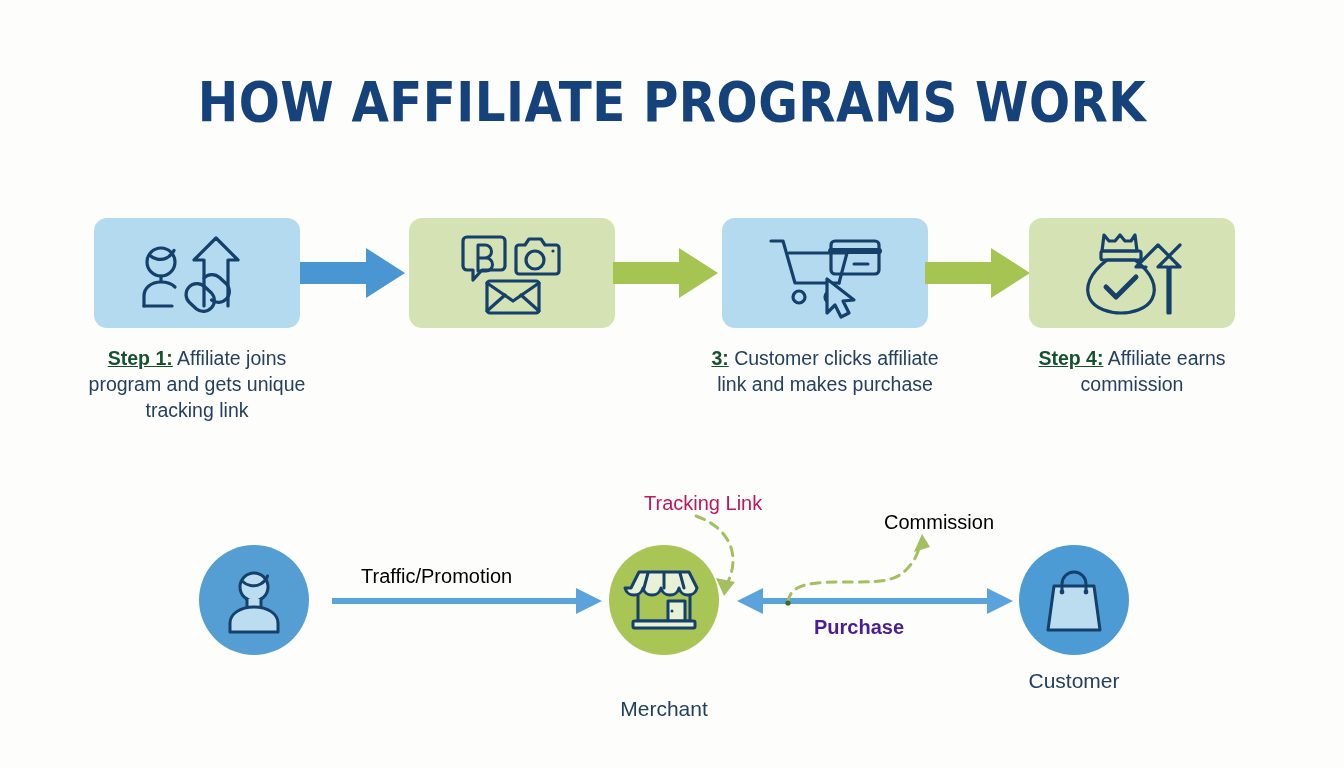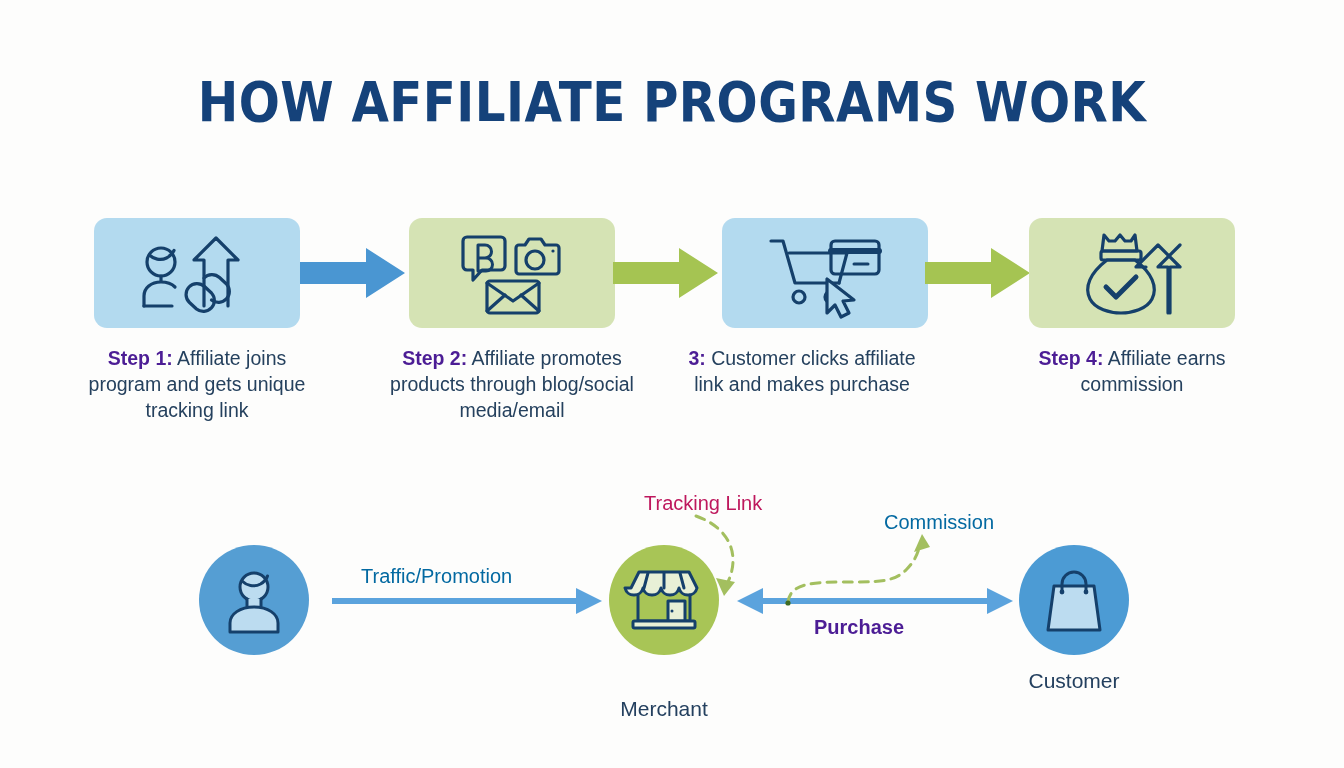--- a/index.html
+++ b/index.html
@@ -55,21 +55,22 @@
     position: absolute;
     top: 345px;
     width: 250px;
     text-align: center;
     font-size: 19.5px;
     line-height: 26px;
     color: #25415e;
   }
   .step-caption b {
     font-weight: bold;
-    color: #4c1d95;
+    color: #14532d;
+    text-decoration: underline;
   }
 
   .connector {
     position: absolute;
     top: 248px;
   }
 
   
   .node {
     position: absolute;
@@ -92,21 +93,21 @@
     text-align: center;
     font-size: 21px;
     color: #24405f;
   }
 
   .flow-label {
     position: absolute;
     font-size: 20px;
     white-space: nowrap;
   }
-  .flow-label.blue  { color: #0369a1; }
+  .flow-label.blue  { color: #000000; }
   .flow-label.teal  { color: #4c1d95; font-weight: bold; }
   .flow-label.green { color: #be185d; }
 
   svg { display: block; overflow: visible; }
   .abs-svg { position: absolute; }
 </style>
 </head>
 <body>
 
 <div id="stage">
@@ -144,23 +145,20 @@
         <path d="M16 14 h7 a6.5 6.5 0 0 1 0 13 h-7 z M16 27 h8 a6.5 6.5 0 0 1 0 13 h-8 z" stroke-width="3"></path>
         <path d="M57 14 h6 l4 -6 h12 l4 6 h11 a3 3 0 0 1 3 3 v23 a3 3 0 0 1 -3 3 H57 a3 3 0 0 1 -3 -3 V17 a3 3 0 0 1 3 -3 z"></path>
         <circle cx="73" cy="29" r="9"></circle>
         <circle cx="91" cy="20" r="1.6" fill="#15406b" stroke="none"></circle>
         <rect x="25" y="50" width="52" height="32" rx="3"></rect>
         <path d="M25 52 L51 70 L77 52"></path>
         <path d="M25 80 L43 64 M77 80 L59 64"></path>
       </svg>
     </span>
   </div>
-  <div class="step-caption" style="left:387px;">
-    <b>Step 2:</b><span> Affiliate promotes products through blog/social media/email</span>
-  </div>
 
   <div class="connector" style="left:613px;">
     <svg width="105" height="50" viewBox="0 0 105 50">
       <path d="M0 14 H66 V0 L105 25 L66 50 V36 H0 Z" fill="#a5c452"></path>
     </svg>
   </div>
 
   <div class="step-box blue" style="left:722px;">
     <span>
       <svg width="112" height="80" viewBox="0 0 112 80" fill="none" stroke="#15406b" stroke-width="3.2" stroke-linecap="round" stroke-linejoin="round">
@@ -168,21 +166,21 @@
         <path d="M20 20 h58 l-8 30"></path>
         <circle cx="30" cy="64" r="6"></circle>
         <circle cx="62" cy="64" r="6"></circle>
         <rect x="62" y="8" width="48" height="33" rx="4"></rect>
         <path d="M62 18 h48" stroke-width="6"></path>
         <path d="M85 31 h14" stroke-width="3"></path>
         <path d="M58 46 L58 80 L66 72 L72 84 L80 80 L74 68 L85 67 Z" fill="#b3daef"></path>
       </svg>
     </span>
   </div>
-  <div class="step-caption" style="left:677px;">
+  <div class="step-caption" style="left:700px;">
     <b>3:</b><span> Customer clicks affiliate link and makes purchase</span>
   </div>
 
   <div class="connector" style="left:925px;">
     <svg width="105" height="50" viewBox="0 0 105 50">
       <path d="M0 14 H66 V0 L105 25 L66 50 V36 H0 Z" fill="#a5c452"></path>
     </svg>
   </div>
 
   <div class="step-box green" style="left:1029px;">

